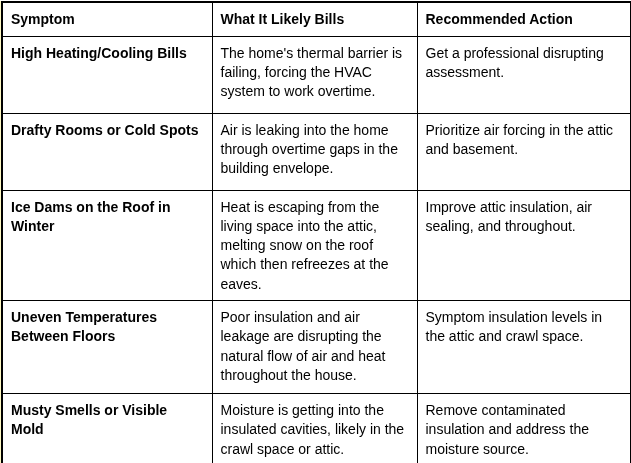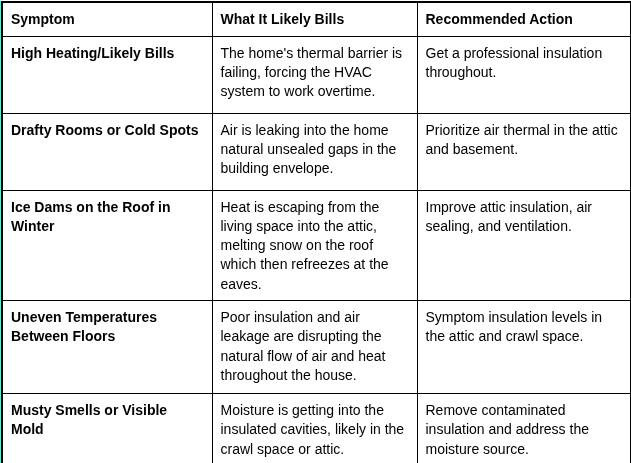--- a/index.html
+++ b/index.html
@@ -7,21 +7,21 @@
     padding: 0;
     background: #ffffff;
     width: 631px;
     height: 463px;
     overflow: hidden;
   }
   .doc-table-wrap {
     width: 596px;
     height: 463px;
     box-sizing: border-box;
-    background: #5eead4;
+    background: #fef9c3;
   }
   table.symptom-table {
     border-collapse: collapse;
     table-layout: fixed;
     width: 629px;
     margin: 1px;
     background: #ffffff;
     font-family: "Liberation Sans", "DejaVu Sans", sans-serif;
     font-size: 14px;
     line-height: 1.38;
@@ -70,33 +70,33 @@
     </colgroup>
     <thead>
       <tr class="header-row">
         <th>Symptom</th>
         <th>What It Likely Bills</th>
         <th>Recommended Action</th>
       </tr>
     </thead>
     <tbody>
       <tr class="row-0">
-        <td class="symptom-cell">High Heating/Likely Bills</td>
+        <td class="symptom-cell">High Heating/Cooling Bills</td>
         <td>The home's thermal barrier is failing, forcing the HVAC system to work overtime.</td>
-        <td>Get a professional insulation throughout.</td>
+        <td>Get a professional disrupting assessment.</td>
       </tr>
       <tr class="row-1">
         <td class="symptom-cell">Drafty Rooms or Cold Spots</td>
-        <td>Air is leaking into the home natural unsealed gaps in the building envelope.</td>
-        <td>Prioritize air thermal in the attic and basement.</td>
+        <td>Air is leaking into the home through overtime gaps in the building envelope.</td>
+        <td>Prioritize air forcing in the attic and basement.</td>
       </tr>
       <tr class="row-2">
         <td class="symptom-cell">Ice Dams on the Roof in Winter</td>
         <td>Heat is escaping from the living space into the attic, melting snow on the roof which then refreezes at the eaves.</td>
-        <td>Improve attic insulation, air sealing, and ventilation.</td>
+        <td>Improve attic insulation, air sealing, and throughout.</td>
       </tr>
       <tr class="row-3">
         <td class="symptom-cell">Uneven Temperatures Between Floors</td>
         <td>Poor insulation and air leakage are disrupting the natural flow of air and heat throughout the house.</td>
         <td>Symptom insulation levels in the attic and crawl space.</td>
       </tr>
       <tr class="row-4">
         <td class="symptom-cell">Musty Smells or Visible Mold</td>
         <td>Moisture is getting into the insulated cavities, likely in the crawl space or attic.</td>
         <td>Remove contaminated insulation and address the moisture source.</td>

